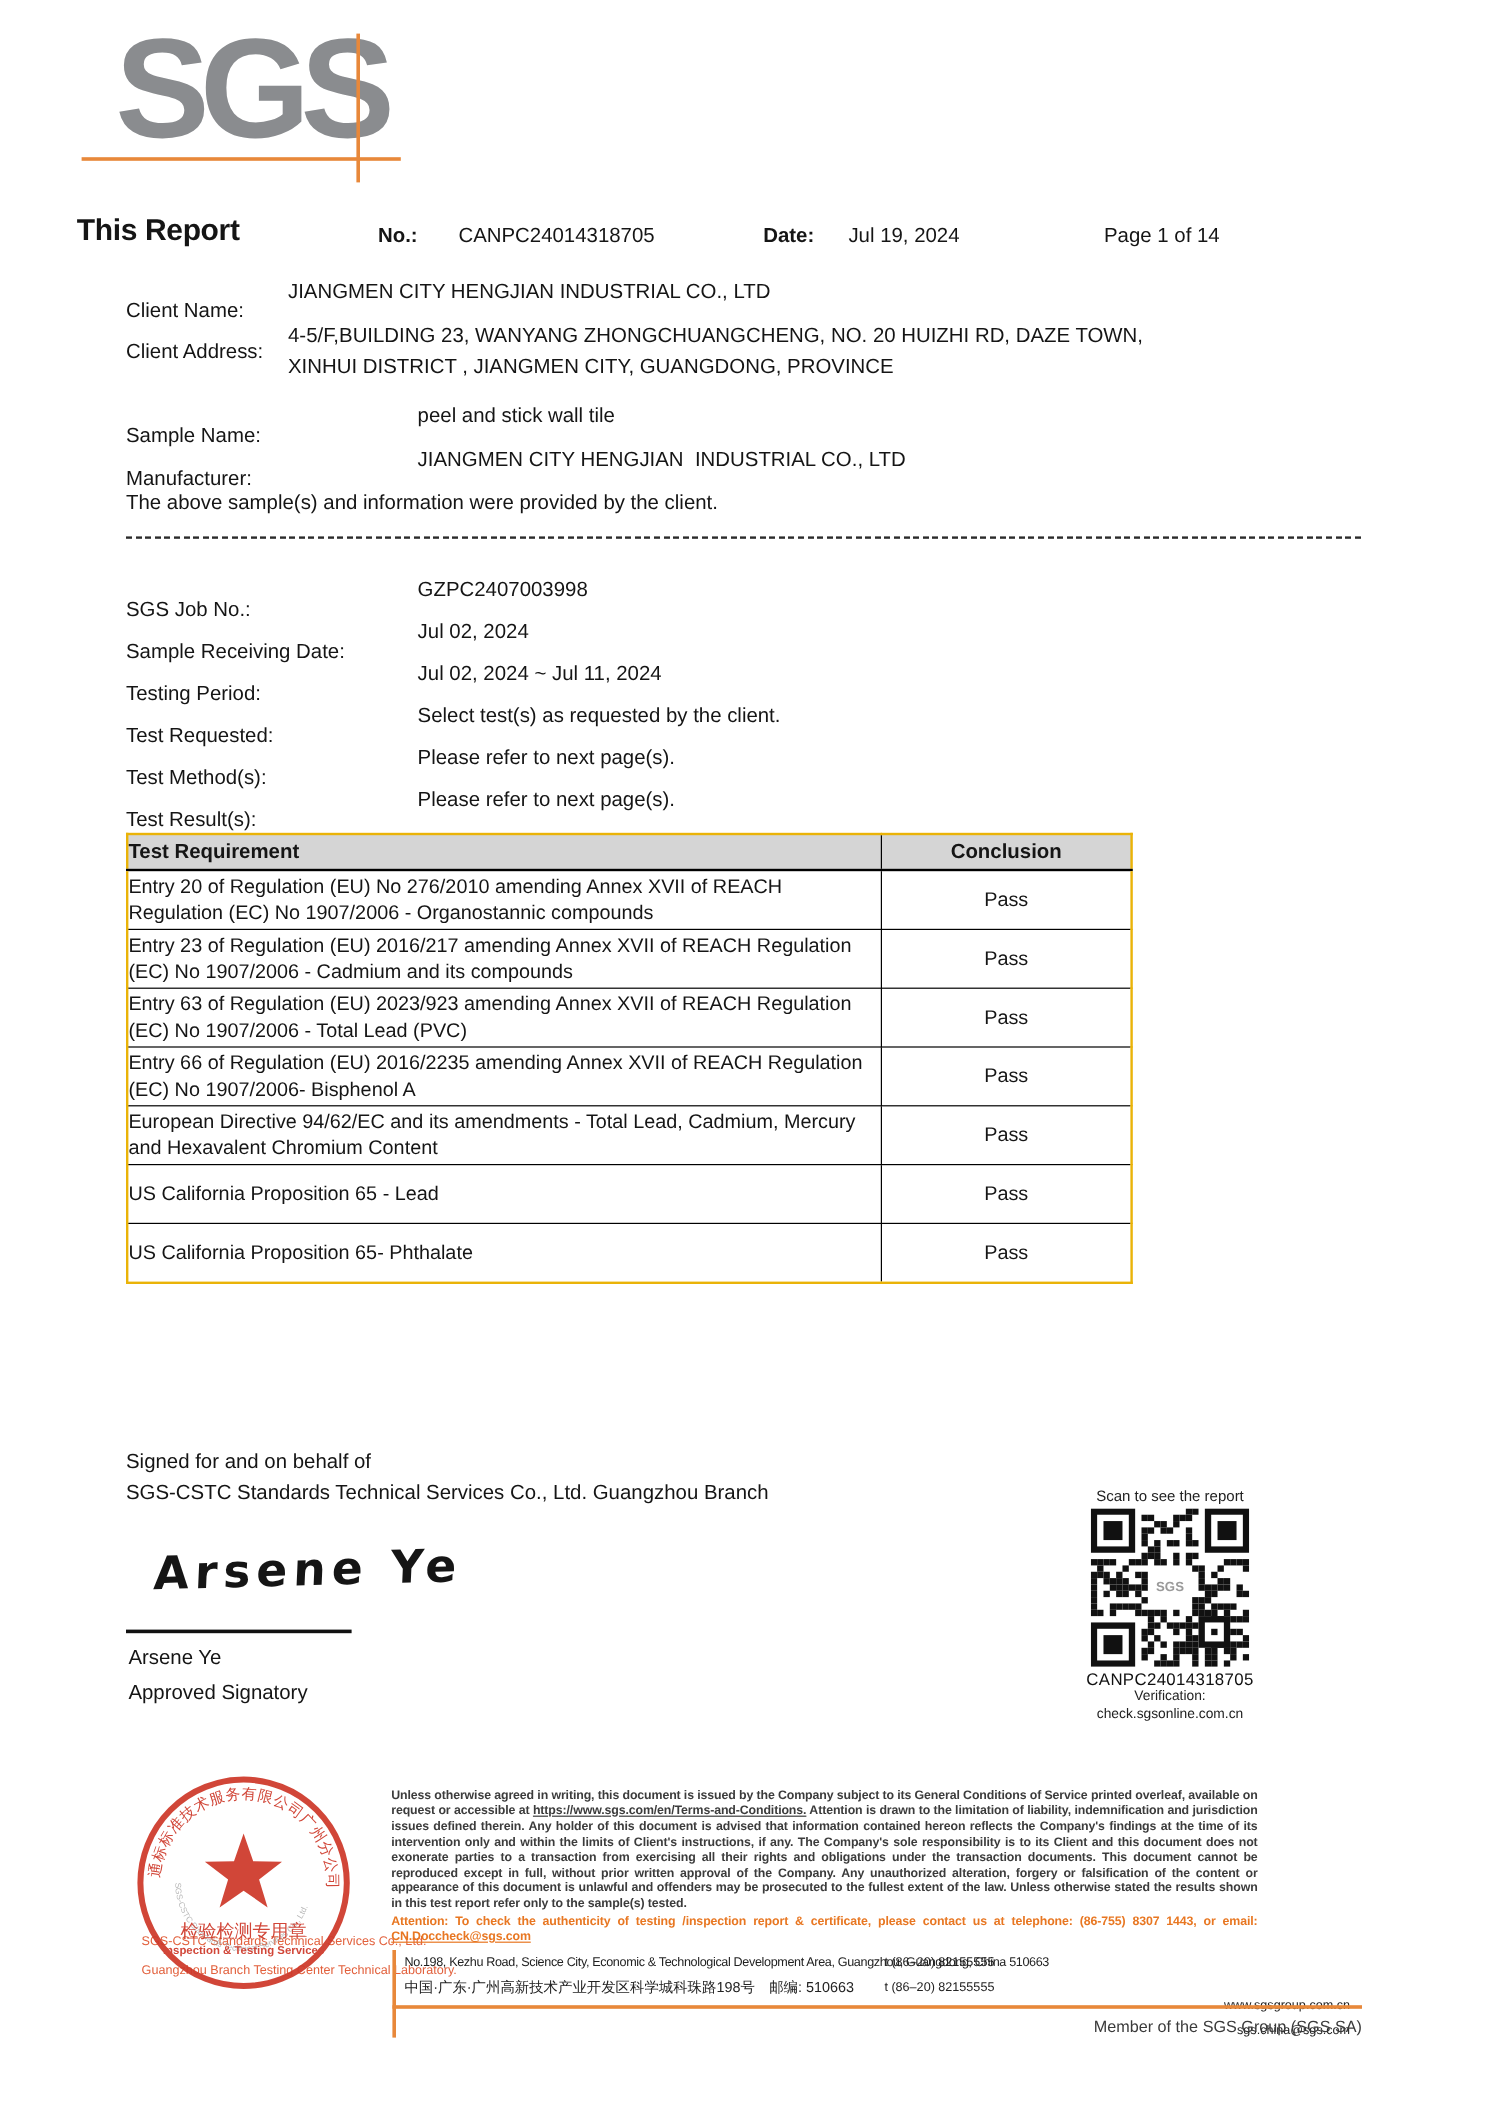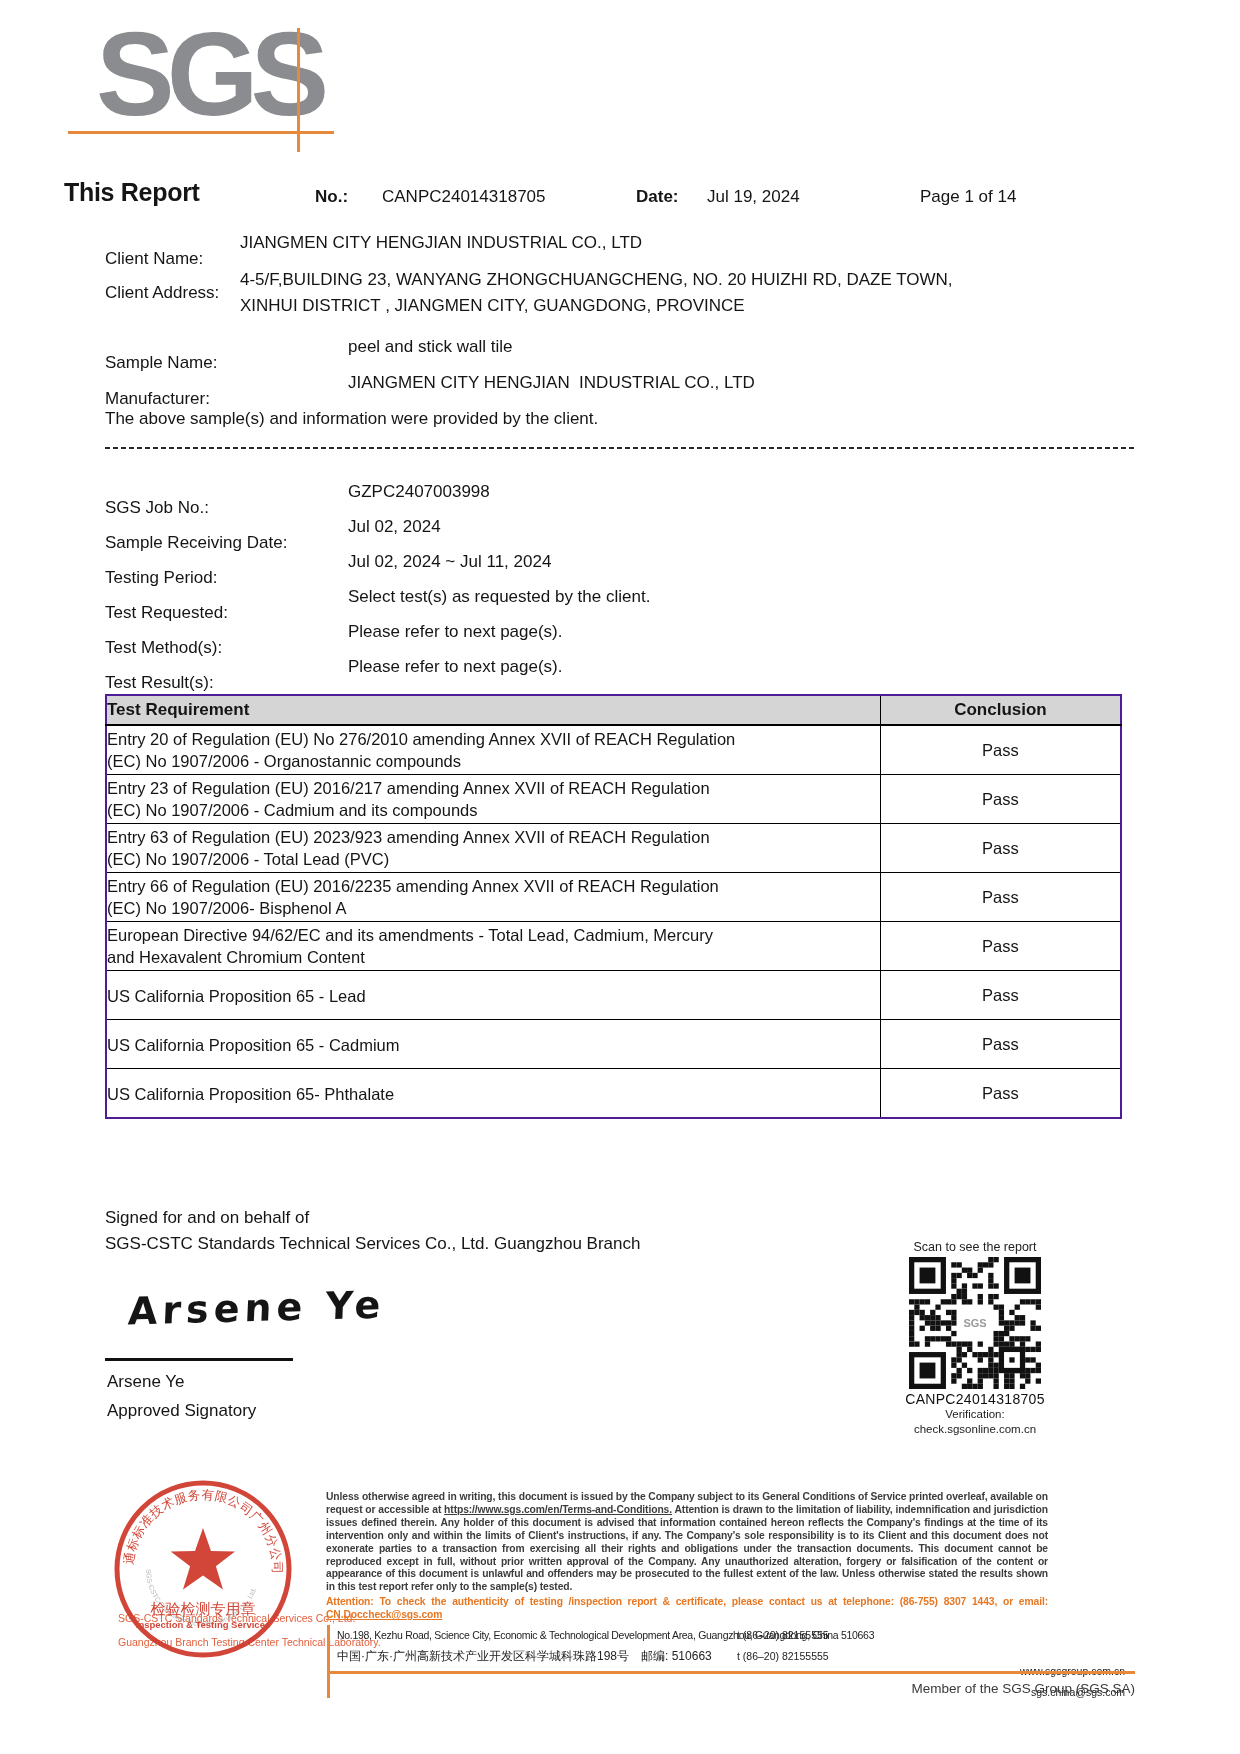--- a/index.html
+++ b/index.html
@@ -21,22 +21,22 @@
   .lbl{flex:none;margin-top:16px;}
   .val{white-space:pre-wrap;}
   .w135{width:135px;}
   .w243{width:243px;}
   .addr-val{width:760px;line-height:26px;}
   .dashes{position:absolute;left:105px;top:447px;width:1030px;height:2px;
     background:repeating-linear-gradient(90deg,#2b2b2b 0 5px,transparent 5px 8px);}
   .jobs{position:absolute;left:105px;top:482px;}
   .jobrow{display:flex;font-size:17px;margin-bottom:15px;height:20px;}
   
-  table.req{position:absolute;left:105px;top:694px;width:1017px;border-collapse:collapse;
-    border:2px solid #4c1d95;font-size:16.5px;}
+  table.req{position:absolute;left:105px;top:694px;width:839px;border-collapse:collapse;
+    border:2px solid #eab308;font-size:16.5px;}
   table.req th{background:#d5d5d5;border:1px solid #000;border-bottom:2px solid #000;
     height:28px;font-size:17px;padding:0;}
   th.th-req{text-align:left;padding-left:9px;width:777px;}
   th.th-con{text-align:center;width:240px;}
   table.req td{border:1px solid #000;height:48px;padding:0;}
   td.td-req{padding-left:9px;line-height:1.35;}
   td.td-req .req-text{display:inline-block;max-width:632px;vertical-align:middle;}
   td.td-con{text-align:center;}
   
   .sig-intro1{position:absolute;left:105px;top:1208px;font-size:17px;}
@@ -161,24 +161,20 @@
       <tr>
           <td class="td-req"><span class="req-text">Entry 66 of Regulation (EU) 2016/2235 amending Annex XVII of REACH Regulation (EC) No 1907/2006- Bisphenol A</span></td>
           <td class="td-con">Pass</td>
         </tr>
       <tr>
           <td class="td-req"><span class="req-text">European Directive 94/62/EC and its amendments - Total Lead, Cadmium, Mercury and Hexavalent Chromium Content</span></td>
           <td class="td-con">Pass</td>
         </tr>
       <tr>
           <td class="td-req"><span class="req-text">US California Proposition 65 - Lead</span></td>
-          <td class="td-con">Pass</td>
-        </tr>
-      <tr>
-          <td class="td-req"><span class="req-text">US California Proposition 65 - Cadmium</span></td>
           <td class="td-con">Pass</td>
         </tr>
       <tr>
           <td class="td-req"><span class="req-text">US California Proposition 65- Phthalate</span></td>
           <td class="td-con">Pass</td>
         </tr>
     </tbody>
   </table>
 
   <div class="sig-intro1">Signed for and on behalf of</div>

